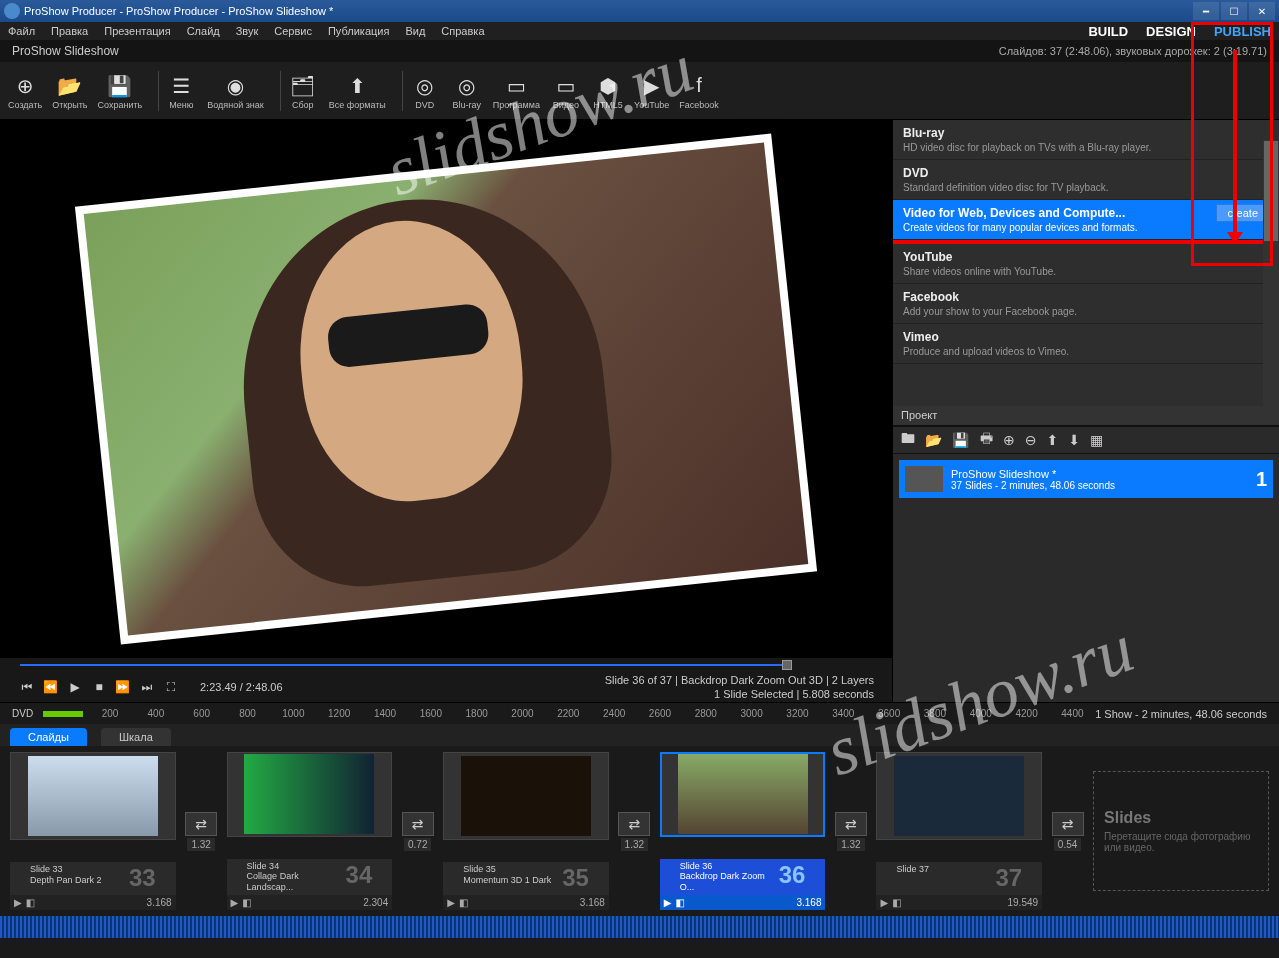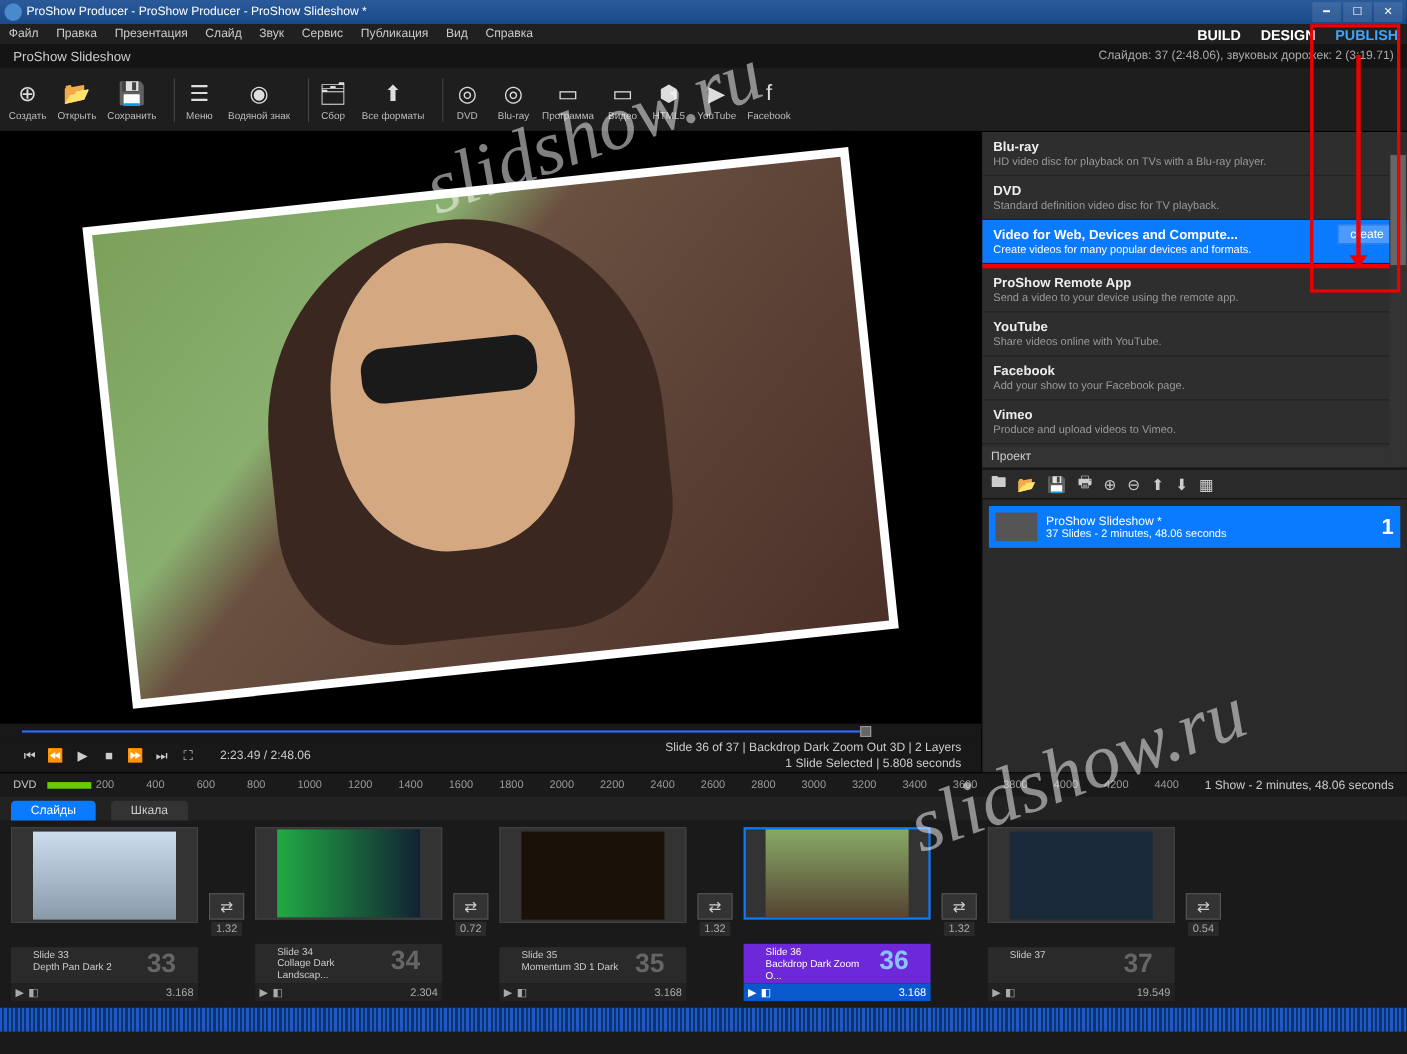--- a/index.html
+++ b/index.html
@@ -52,33 +52,33 @@
 .pub-item.sel .create-btn { float:right; background:#4a9aff; border:1px solid #2a7ae0; color:#fff; font-size:11px; padding:2px 10px; margin-top:-2px; cursor:pointer; }
 .red-under { height:4px; background:#e00; }
 .proj-tools { height:28px; background:#2a2a2a; display:flex; align-items:center; padding:0 8px; gap:10px; color:#ccc; font-size:14px; border-top:1px solid #111; border-bottom:1px solid #111; }
 .proj-tools span { cursor:pointer; }
 .proj-item { margin:6px; background:#0a7aff; padding:6px; display:flex; align-items:center; color:#fff; font-size:11px; cursor:pointer; }
 .proj-item .thumb { width:38px; height:26px; background:#555; margin-right:8px; }
 .proj-item .num { margin-left:auto; font-size:20px; font-weight:bold; }
 .rulerbar { height:22px; background:#1a1a1a; display:flex; align-items:center; padding:0 12px; color:#999; font-size:10px; border-top:1px solid #000; }
 .rulerbar .dvd { color:#ccc; margin-right:10px; }
 .rulerbar .ticks { flex:1; display:flex; }
-.rulerbar .tick { flex:1; }
+.rulerbar .tick { flex:1; text-align:center; }
 .rulerbar .green { width:40px; height:6px; background:#6c0; margin-right:4px; }
 .rulerbar .showinfo { color:#ccc; font-size:11px; }
 .tabbar { height:22px; background:#222; display:flex; align-items:flex-end; padding:0 10px; gap:14px; }
 .tab { padding:3px 18px; font-size:11px; color:#ccc; background:#333; border-radius:4px 4px 0 0; cursor:pointer; }
 .tab.active { background:#0a7aff; color:#fff; }
 .slidestrip { height:170px; background:#1a1a1a; display:flex; align-items:center; padding:6px 10px; gap:6px; overflow:hidden; }
 .slide-card { width:170px; height:158px; display:flex; flex-direction:column; }
 .sc-thumb { height:94px; background:#333; border:1px solid #444; display:flex; align-items:center; justify-content:center; position:relative; }
 .sc-thumb.sel { border:2px solid #0a7aff; }
 .sc-img { width:130px; height:80px; background:#666; }
 .sc-label { background:#2a2a2a; padding:2px 20px; color:#ccc; font-size:9px; line-height:1.2; display:flex;margin-top:22px; }
-.sc-label.sel { background:#6d28d9; color:#fff; }
+.sc-label.sel { background:#1d4ed8; color:#fff; }
 .sc-label .nm { flex:1; overflow:hidden; }
 .sc-label .big { font-size:24px; color:#666; font-weight:bold; margin-left:4px; }
 .sc-label.sel .big { color:#8ac4ff; }
 .sc-foot { background:#222; padding:2px 4px; color:#aaa; font-size:10px; display:flex; align-items:center; gap:4px; }
 .sc-foot.sel { background:#085acc; color:#fff; }
 .trans-card { width:40px; height:158px; display:flex; flex-direction:column; align-items:center; justify-content:center; }
 .trans-icon { width:32px; height:24px; background:#333; border:1px solid #555; display:flex; align-items:center; justify-content:center; font-size:14px; color:#ccc; cursor:pointer; }
 .trans-dur { margin-top:2px; background:#2a2a2a; color:#aaa; font-size:10px; padding:1px 4px; }
 .drop-card { width:180px; height:120px; border:1px dashed #555; display:flex; flex-direction:column; justify-content:center; padding:10px; color:#666; }
 .drop-card h4 { font-size:16px; color:#777; margin-bottom:4px; }
@@ -228,24 +228,20 @@
         <div class="pub-item">
           <h4>DVD</h4>
           <p>Standard definition video disc for TV playback.</p>
         </div>
         <div class="pub-item sel">
           <button class="create-btn">create</button>
           <h4>Video for Web, Devices and Compute...</h4>
           <p>Create videos for many popular devices and formats.</p>
         </div>
         <div class="red-under"></div>
-        <div class="pub-item">
-          <h4>ProShow Remote App</h4>
-          <p>Send a video to your device using the remote app.</p>
-        </div>
         <div class="pub-item">
           <h4>YouTube</h4>
           <p>Share videos online with YouTube.</p>
         </div>
         <div class="pub-item">
           <h4>Facebook</h4>
           <p>Add your show to your Facebook page.</p>
         </div>
         <div class="pub-item">
           <h4>Vimeo</h4>
@@ -409,20 +405,24 @@
       <div class="sc-foot">
         <span>▶</span>
         <span>◧</span>
         <span style="margin-left:auto">19.549</span>
       </div>
     </div>
     <div class="trans-card">
       <div class="trans-icon">⇄</div>
       <div class="trans-dur">0.54</div>
     </div>
+    <div class="drop-card">
+      <h4>Slides</h4>
+      <p>Перетащите сюда фотографию или видео.</p>
+    </div>
   </div>
 
 <div class="wave"></div>
 
 <div class="watermark wm1">slidshow.ru</div>
 <div class="watermark wm2">slidshow.ru</div>
 
 <div class="vscroll">
     <div class="vscroll-thumb"></div>
   </div>

